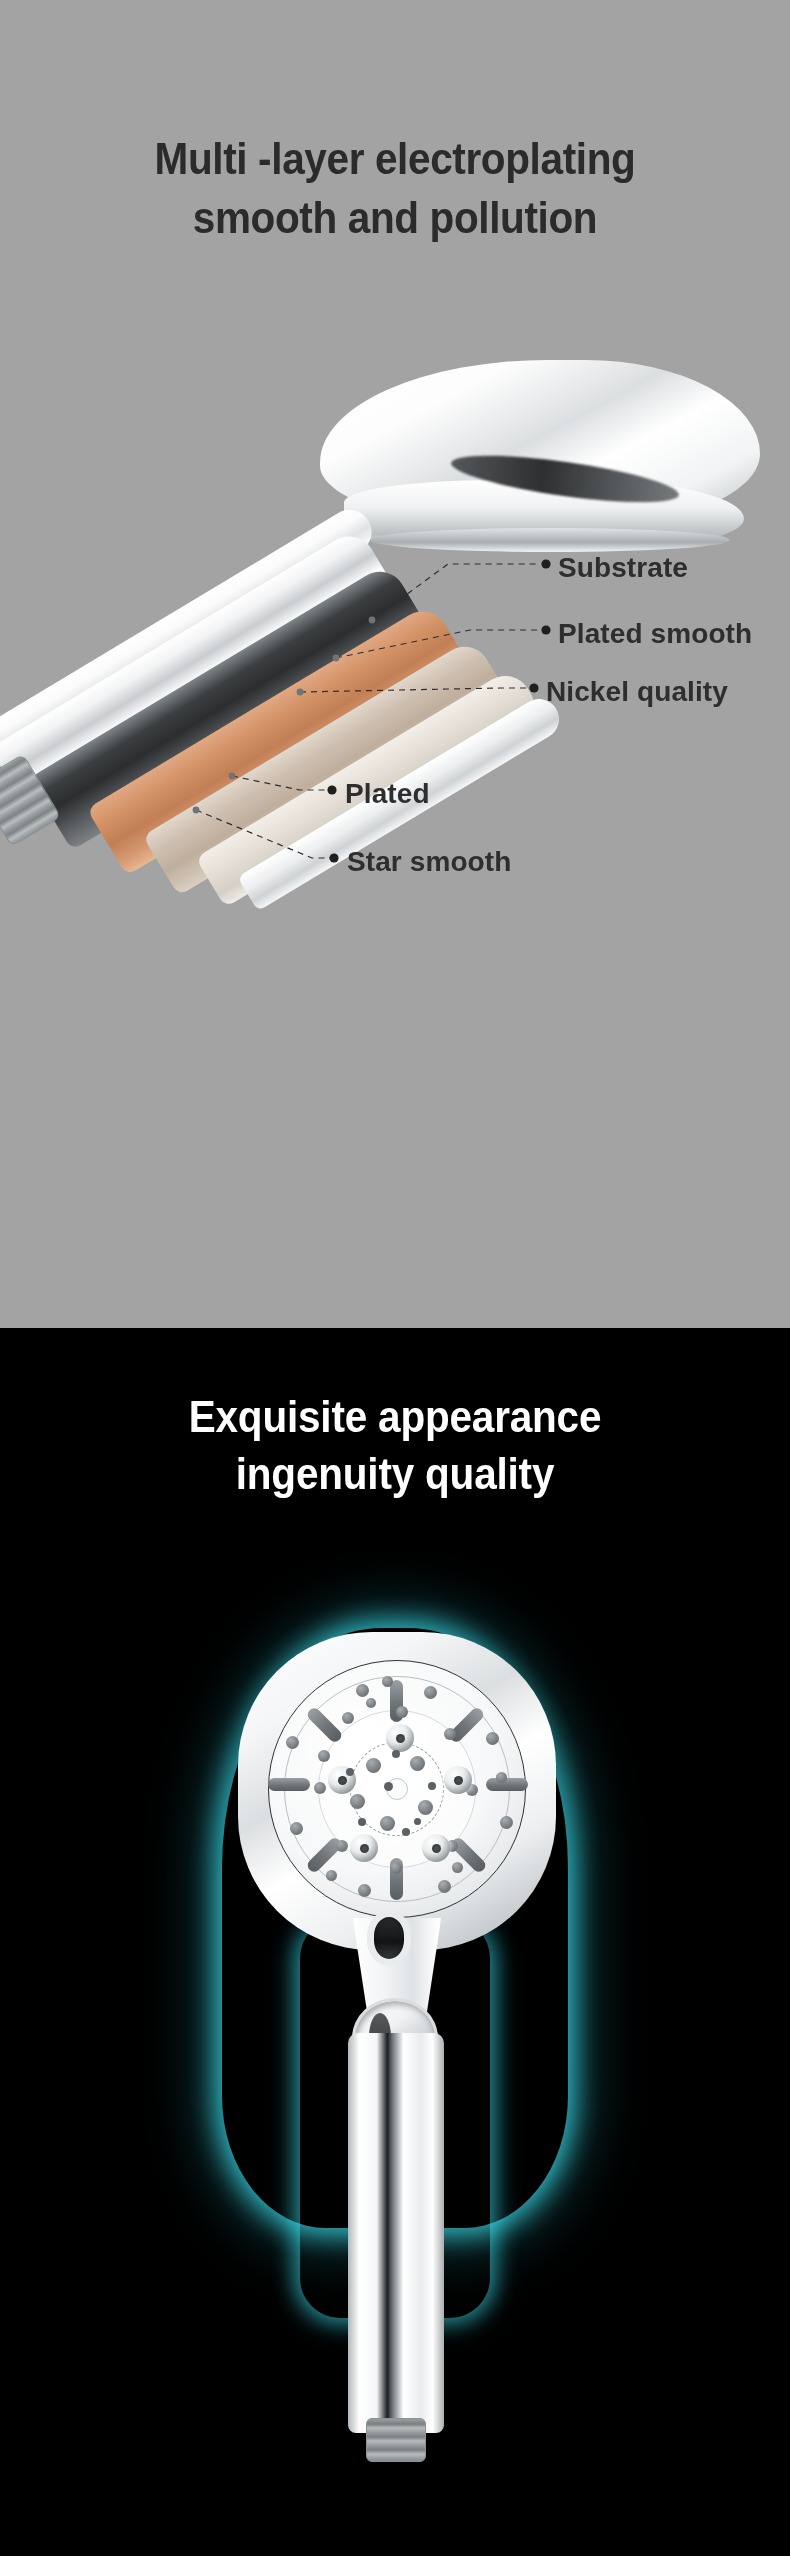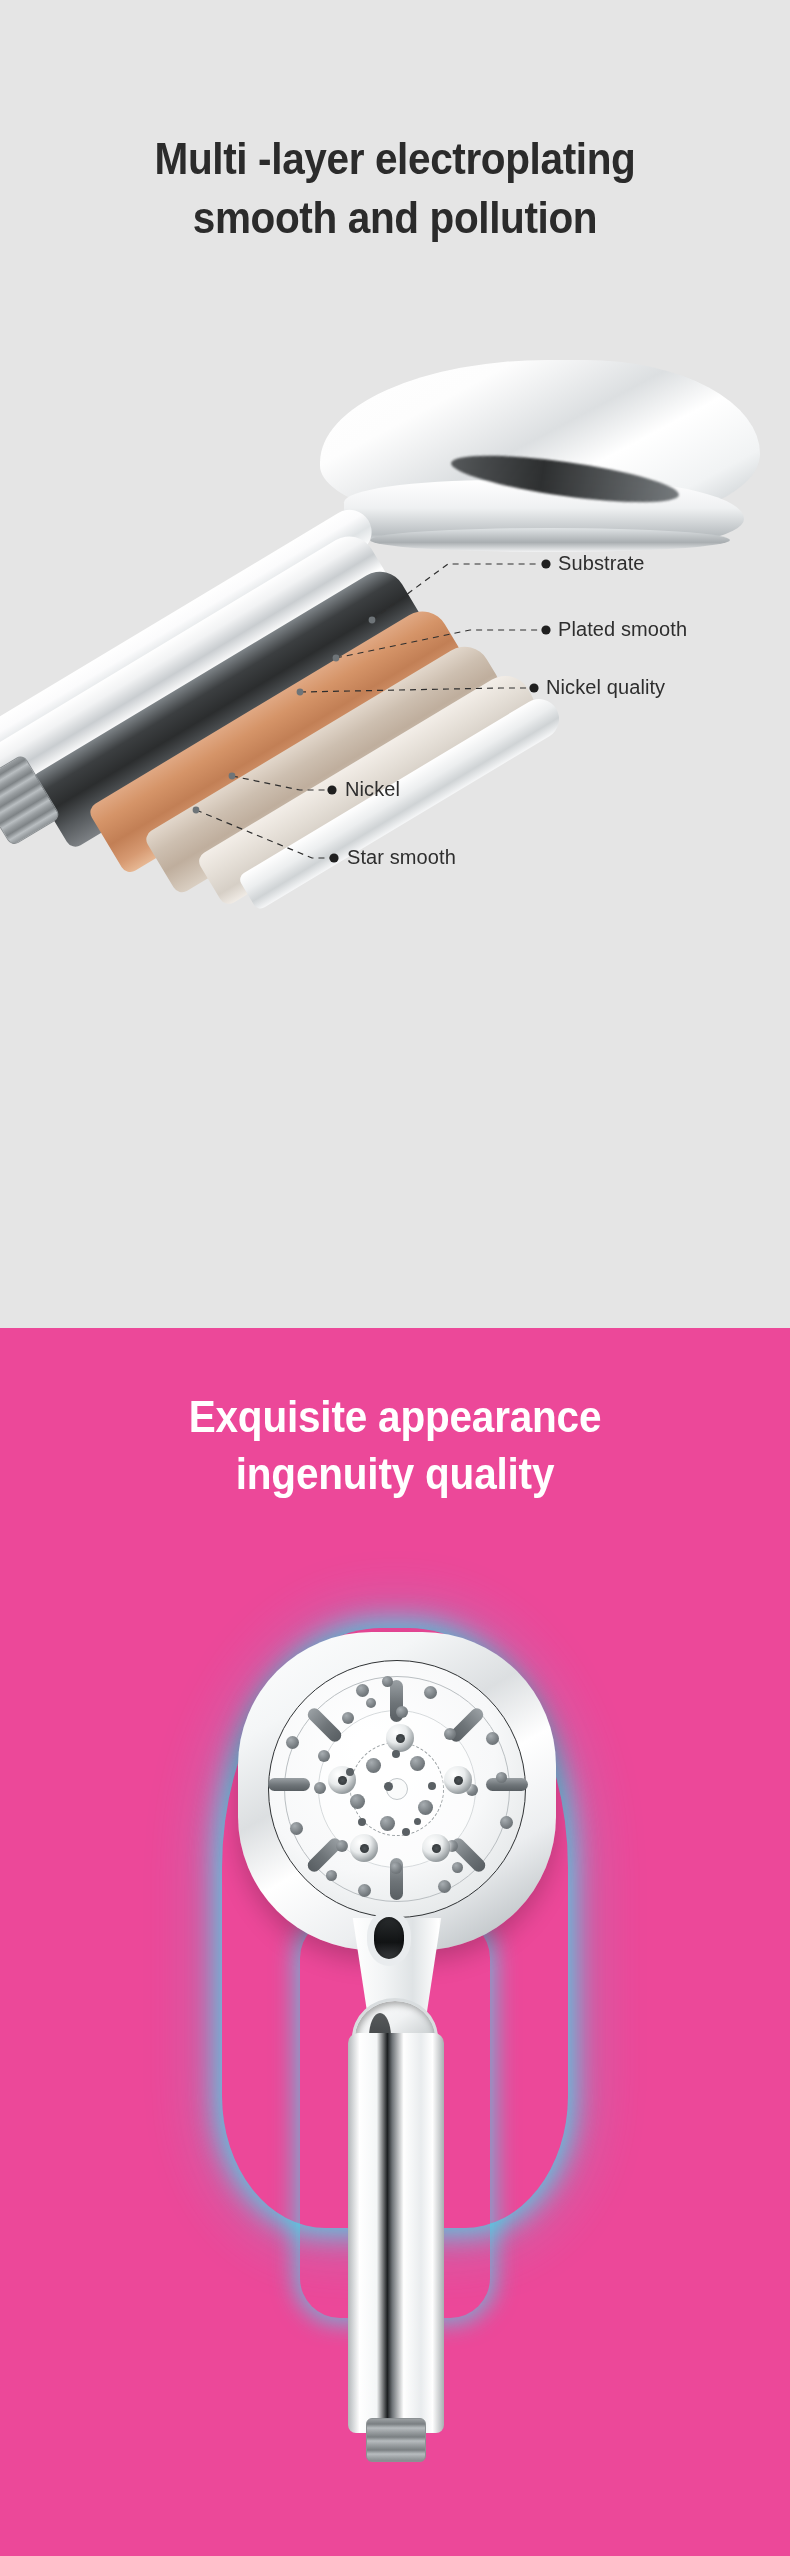--- a/index.html
+++ b/index.html
@@ -3,21 +3,21 @@
 <meta charset="utf-8">
 <style>
   * { margin:0; padding:0; box-sizing:border-box; }
   html,body { background:#fff; }
   body {
     width:790px; height:2556px; position:relative; overflow:hidden;
     font-family:"Liberation Sans", sans-serif;
   }
 
   
-  .sec1 { position:absolute; left:0; top:0; width:790px; height:1328px; background:#e5e5e5; }
+  .sec1 { position:absolute; left:0; top:0; width:790px; height:1328px; background:#a3a3a3; }
 
   .s1-heading {
     position:absolute; left:0; top:130px; width:790px;
     text-align:center; color:#2b2b2b;
     font-size:45px; font-weight:bold; line-height:1.30;
     letter-spacing:-0.4px; transform:scaleX(0.90); transform-origin:center top;
   }
   .s1-heading .l2 { display:block; }
 
   .s1-badge {
@@ -74,25 +74,25 @@
   .head-blob .b3 { position:absolute; left:44px; top:150px; width:400px; height:70px;
      border-radius:48% 50% 46% 52% / 40% 70% 56% 44%;
      background:linear-gradient(180deg,#ffffff 0%,#eff1f2 40%,#b9bec1 78%,#f7f8f9 100%); }
   .head-blob .b4 { position:absolute; left:70px; top:198px; width:360px; height:24px;
      border-radius:50%; background:linear-gradient(180deg,#dfe3e5,#a9aeb1 60%,#f2f3f4);
      filter:blur(.6px); }
 
   
   .callouts { position:absolute; left:0; top:340px; width:790px; height:680px; }
   .callouts svg { position:absolute; left:0; top:0; width:790px; height:680px; }
-  .clabel { position:absolute; color:#2e2e2e; font-size:20px; white-space:nowrap;
-            font-weight:400; letter-spacing:.1px; }
-
-  
-  .sec2 { position:absolute; left:0; top:1328px; width:790px; height:1228px; background:#ec4899; }
+  .clabel { position:absolute; color:#2e2e2e; font-size:28px; white-space:nowrap;
+            font-weight:700; letter-spacing:.1px; }
+
+  
+  .sec2 { position:absolute; left:0; top:1328px; width:790px; height:1228px; background:#000000; }
 
   .s2-heading {
     position:absolute; left:0; top:60px; width:790px; text-align:center;
     color:#ffffff; font-size:44px; font-weight:bold; line-height:1.30;
     letter-spacing:-0.2px; transform:scaleX(0.92); transform-origin:center top;
   }
   .s2-badge {
     position:absolute; left:155px; top:185px; width:480px; height:62px;
     border:1.5px solid rgba(255,255,255,.80); border-radius:12px;
     display:flex; align-items:center; justify-content:center; background:transparent;
@@ -215,21 +215,21 @@
           <circle cx="546" cy="290" r="4.6"></circle>
         <circle cx="534" cy="348" r="4.6"></circle>
           <circle cx="332" cy="450" r="4.6"></circle>
         <circle cx="334" cy="518" r="4.6"></circle>
       </g>
     </svg>
 
     <div class="clabel" style="left:558px; top:212px;">Substrate</div>
     <div class="clabel" style="left:558px; top:278px;">Plated smooth</div>
     <div class="clabel" style="left:546px; top:336px;">Nickel quality</div>
-    <div class="clabel" style="left:345px; top:438px;">Nickel</div>
+    <div class="clabel" style="left:345px; top:438px;">Plated</div>
     <div class="clabel" style="left:347px; top:506px;">Star smooth</div>
   </div>
 </div>
 
 <div class="sec2">
 
   <div class="s2-heading">
     <span>Exquisite appearance</span><br>
     <span>ingenuity quality</span>
   </div>

